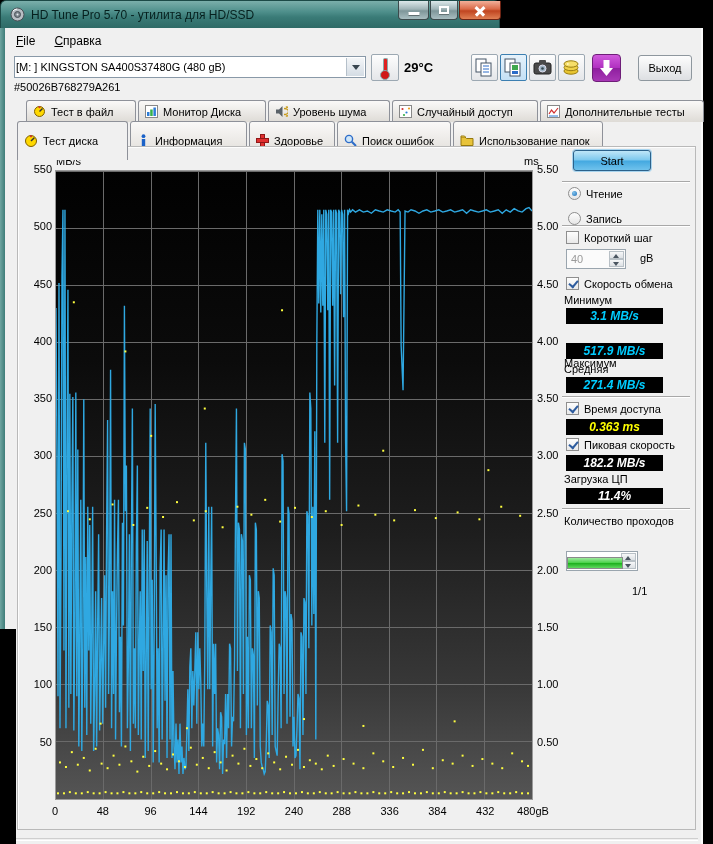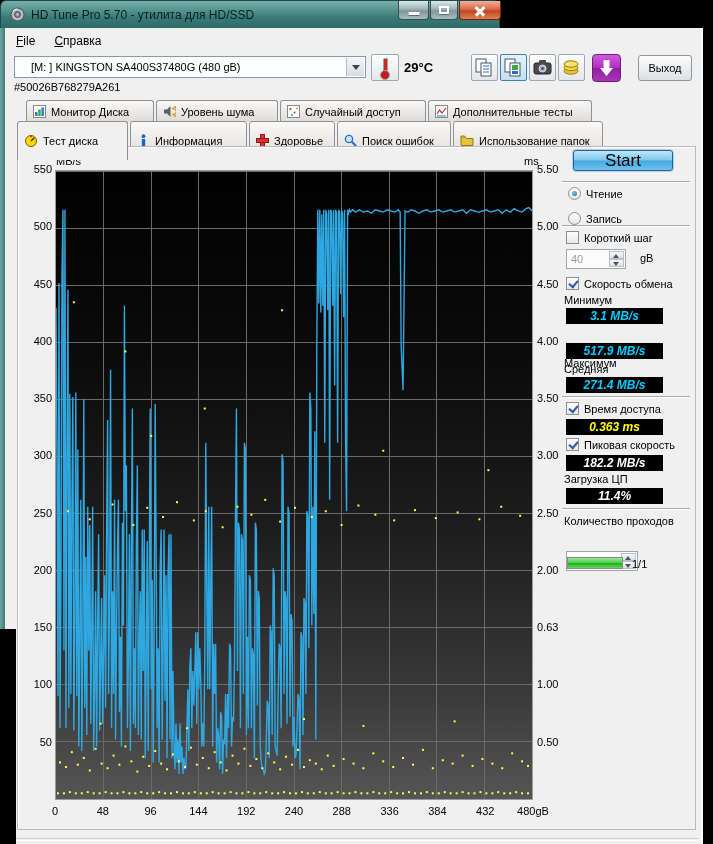--- a/index.html
+++ b/index.html
@@ -31,21 +31,21 @@
   #left-border { left:0; top:28px; width:5px; height:601px;
     background:linear-gradient(90deg,#6FA5A1,#3F7D79); }
   #client { left:5px; top:28px; width:696px; height:816px; background:#F0F0F0; }
   #right-line { left:701px; top:28px; width:2px; height:816px; background:#FBFBFB; }
   #black-corner { left:0; top:629px; width:16px; height:215px; background:#000; }
 
   
   .menu-item { display:inline-block; padding:4px 8px; font-size:12px; }
   .menu-item::first-letter { text-decoration:underline; }
   #combo { left:14px; top:56px; width:352px; height:22px; background:#fff;
-    border:1px solid #8999A8; display:flex; align-items:center; padding-left:16px; }
+    border:1px solid #8999A8; display:flex; align-items:center; padding-left:1px; }
   #combo-arrow-btn { position:absolute; right:1px; top:1px; width:18px; height:18px;
     background:linear-gradient(180deg,#F4F6F8,#D4DCE4); border-left:1px solid #B5C0CA; }
   .down-tri { position:absolute; left:5px; top:7px; width:0; height:0;
     border-left:4px solid transparent; border-right:4px solid transparent; border-top:5px solid #38454F; }
   .toolbtn { border:1px solid #9CA8B2; border-radius:2px;
     background:linear-gradient(180deg,#FDFDFD,#E4E6E9); }
   .toolbtn.active { border-color:#3C7FB1; background:linear-gradient(180deg,#E6F2FB,#C4E0F5); }
   #btn-exit { left:638px; top:55px; width:54px; height:26px; font-size:11px;
     display:flex; align-items:center; justify-content:center;
     background:linear-gradient(180deg,#FDFDFD,#DDDFE2); border:1px solid #8E979E; border-radius:3px; }
@@ -83,24 +83,24 @@
   #ylab-right { left:524px; top:155px; }
   #y-left { left:14px; top:170px; width:38px; height:630px; }
   #y-right { left:537px; top:170px; width:34px; height:630px; }
   #x-axis { left:55px; top:805px; width:478px; height:14px; }
   .tick { position:absolute; font-size:11px; color:#000; white-space:nowrap; }
   .tick.yl { right:0; }
   .tick.yr { left:0; }
   .tick.xt { transform:translateX(-50%); }
 
   
-  #start-btn { left:573px; top:150px; width:100px; height:21px;
+  #start-btn { left:573px; top:150px; width:78px; height:21px;
     background:linear-gradient(180deg,#BFE6F8 0%,#7CC8EE 48%,#43A8E0 52%,#6FC2EC 100%);
     border:1px solid #2C628B; border-radius:3px; box-shadow:0 0 0 1px #A8D4EE;
-    display:flex; align-items:center; justify-content:center; font-size:17px; }
+    display:flex; align-items:center; justify-content:center; font-size:11px; }
   .sep { height:0; border-top:1px solid #A8A8A8; border-bottom:1px solid #FFFFFF; }
   .plabel { font-size:11px; white-space:nowrap; }
   .valbox { left:566px; width:97px; height:16px; background:#000; color:#00CCFF;
     font-size:12px; font-weight:bold; font-style:italic;
     display:flex; align-items:center; justify-content:center; white-space:nowrap; }
   .cbrow { display:flex; align-items:center; gap:5px; white-space:nowrap; }
   .cb { width:13px; height:13px; border:1px solid #8E8E8E; background:linear-gradient(180deg,#FDFDFD,#E9E9E9); position:relative; flex:0 0 auto;}
   .cb.checked::after { content:""; position:absolute; left:2px; top:2px; width:7px; height:4px;
     border-left:2px solid #2E5C9E; border-bottom:2px solid #2E5C9E; transform:rotate(-50deg); }
   .radio { width:13px; height:13px; border:1px solid #8E8E8E; border-radius:50%;
@@ -206,20 +206,28 @@
     <svg width="27" height="26" viewBox="0 0 27 26">
       <rect x="10.5" y="5" width="6" height="9" fill="#fff"></rect>
       <polygon points="7,13 20,13 13.5,21" fill="#fff"></polygon>
     </svg>
   </div>
   <div id="btn-exit" class="abs">Выход</div>
 
   <div id="serial" class="abs">#50026B768279A261</div>
 
   <div id="tabrow1" class="abs tabrow">
+    <div class="tab" style="width:110px">
+      <svg width="13" height="13" viewBox="0 0 13 13">
+          <circle cx="6.5" cy="6.5" r="5" fill="#FFD800" stroke="#806000"></circle>
+          <line x1="6.5" y1="6.5" x2="9.5" y2="3.5" stroke="#333" stroke-width="1.4"></line>
+          <circle cx="6.5" cy="2.2" r="1" fill="#D03030"></circle>
+        </svg>
+      <span>Тест в файл</span>
+    </div>
     <div class="tab" style="width:128px">
       <svg width="13" height="13" viewBox="0 0 13 13">
           <rect x="0.5" y="0.5" width="12" height="12" fill="#fff" stroke="#888"></rect>
           <rect x="2" y="7" width="2.5" height="4" fill="#2C7CD6"></rect>
           <rect x="5.2" y="4.5" width="2.5" height="6.5" fill="#35B04A"></rect>
           <rect x="8.4" y="2.5" width="2.5" height="8.5" fill="#2C7CD6"></rect>
         </svg>
       <span>Монитор Диска</span>
     </div>
     <div class="tab" style="width:122px">
@@ -519,21 +527,21 @@
     </div>
   <div id="y-right" class="abs">
       <div class="tick yr" style="top: -7px;">5.50</div>
       <div class="tick yr" style="top: 50.2727px;">5.00</div>
       <div class="tick yr" style="top: 107.545px;">4.50</div>
       <div class="tick yr" style="top: 164.818px;">4.00</div>
       <div class="tick yr" style="top: 222.091px;">3.50</div>
       <div class="tick yr" style="top: 279.364px;">3.00</div>
       <div class="tick yr" style="top: 336.636px;">2.50</div>
       <div class="tick yr" style="top: 393.909px;">2.00</div>
-      <div class="tick yr" style="top: 451.182px;">0.63</div>
+      <div class="tick yr" style="top: 451.182px;">1.50</div>
       <div class="tick yr" style="top: 508.455px;">1.00</div>
       <div class="tick yr" style="top: 565.727px;">0.50</div>
     </div>
   <div id="x-axis" class="abs">
       <div class="tick xt" style="top: 0px; left: 0px;">0</div>
       <div class="tick xt" style="top: 0px; left: 47.8px;">48</div>
       <div class="tick xt" style="top: 0px; left: 95.6px;">96</div>
       <div class="tick xt" style="top: 0px; left: 143.4px;">144</div>
       <div class="tick xt" style="top: 0px; left: 191.2px;">192</div>
       <div class="tick xt" style="top: 0px; left: 239px;">240</div>
@@ -614,17 +622,17 @@
         </div>
       <div class="spin-btn">
           <div class="tri-dn"></div>
         </div>
     </div>
   </div>
 
   <div id="progress" class="abs">
     <div id="progress-fill"></div>
   </div>
-  <div class="abs plabel" style="left:632px; top:558px;">1/1</div>
+  <div class="abs plabel" style="left:632px; top:585px;">1/1</div>
 
   <div id="bottom-groove" class="abs"></div>
   <div id="black-corner" class="abs"></div>
 </div>
 
 </body></html>

